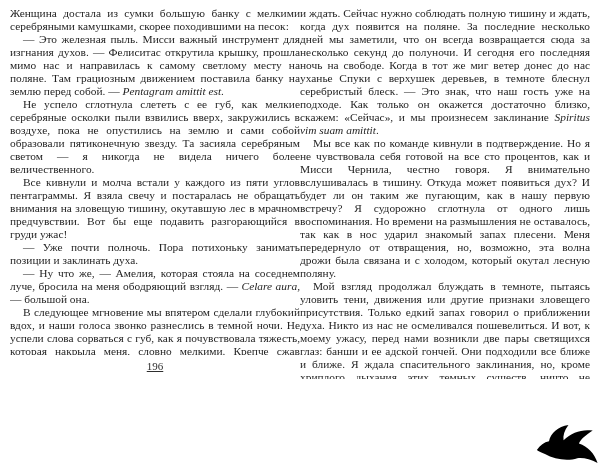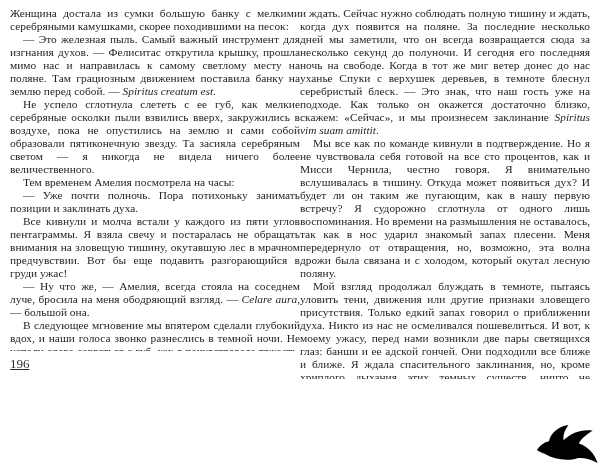--- a/index.html
+++ b/index.html
@@ -33,22 +33,22 @@
     hyphens: auto;
   }
   .page-text p {
     margin: 0;
     text-indent: 13px;
   }
   .page-text p.noindent { text-indent: 0; }
   .it { font-style: italic; }
   .page-number {
     flex: 0 0 auto;
-    text-align: left;
-    font-size: 13px;
+    text-align: center;
+    font-size: 11px;
     color: #2e2e2e;
     padding: 5px 0 7px 0;
     text-decoration: underline;
   }
   .raven {
     position: absolute;
     right: 0;
     bottom: 3px;
     width: 68px;
     height: 48px;
@@ -56,26 +56,25 @@
   }
 </style>
 </head>
 <body>
 
 <div class="spread">
 
   <div class="page">
     <div class="page-text">
       <p class="noindent"><span>Женщина достала из сумки большую банку с мелкими серебряными камушками, скорее походившими на песок:</span></p>
-      <p><span>— Это железная пыль. Самый важный инструмент для изгнания духов. — Фелиситас открутила крышку, прошла мимо нас и направилась к самому светлому месту на поляне. Там грациозным движением поставила банку на землю перед собой. — </span><span class="it">Spiritus creatum est.</span></p>
+      <p><span>— Это железная пыль. Мисси важный инструмент для изгнания духов. — Фелиситас открутила крышку, прошла мимо нас и направилась к самому светлому месту на поляне. Там грациозным движением поставила банку на землю перед собой. — </span><span class="it">Pentagram amittit est.</span></p>
       <p><span>Не успело сглотнула слететь с ее губ, как мелкие серебряные осколки пыли взвились вверх, закружились в воздухе, пока не опустились на землю и сами собой образовали пятиконечную звезду. Та засияла серебряным светом — я никогда не видела ничего более величественного.</span></p>
-      <p><span>Тем временем Амелия посмотрела на часы:</span></p>
+      <p><span>Все кивнули и молча встали у каждого из пяти углов пентаграммы. Я взяла свечу и постаралась не обращать внимания на зловещую тишину, окутавшую лес в мрачном предчувствии. Вот бы еще подавить разгорающийся в груди ужас!</span></p>
       <p><span>— Уже почти полночь. Пора потихоньку занимать позиции и заклинать духа.</span></p>
-      <p><span>Все кивнули и молча встали у каждого из пяти углов пентаграммы. Я взяла свечу и постаралась не обращать внимания на зловещую тишину, окутавшую лес в мрачном предчувствии. Вот бы еще подавить разгорающийся в груди ужас!</span></p>
-      <p><span>— Ну что же, — Амелия, всегда стояла на соседнем луче, бросила на меня ободряющий взгляд. — </span><span class="it">Celare aura</span><span>, — большой она.</span></p>
+      <p><span>— Ну что же, — Амелия, которая стояла на соседнем луче, бросила на меня ободряющий взгляд. — </span><span class="it">Celare aura</span><span>, — большой она.</span></p>
       <p><span>В следующее мгновение мы впятером сделали глубокий вдох, и наши голоса звонко разнеслись в темной ночи. Не успели слова сорваться с губ, как я почувствовала тяжесть, которая накрыла меня, словно мелкими. Крепче сжав свечу, я подавила желание выровнять дыхание</span></p>
     </div>
     <div class="page-number">196</div>
   </div>
 
   <div class="page">
     <div class="page-text">
       <p class="noindent"><span>и ждать. Сейчас нужно соблюдать полную тишину и ждать, когда дух появится на поляне. За последние несколько дней мы заметили, что он всегда возвращается сюда за несколько секунд до полуночи. И сегодня его последняя ночь на свободе. Когда в тот же миг ветер донес до нас уханье Спуки с верхушек деревьев, в темноте блеснул серебристый блеск. — Это знак, что наш гость уже на подходе. Как только он окажется достаточно близко, скажем: «Сейчас», и мы произнесем заклинание </span><span class="it">Spiritus vim suam amittit</span><span>.</span></p>
       <p><span>Мы все как по команде кивнули в подтверждение. Но я не чувствовала себя готовой на все сто процентов, как и Мисси Чернила, честно говоря. Я внимательно вслушивалась в тишину. Откуда может появиться дух? И будет ли он таким же пугающим, как в нашу первую встречу? Я судорожно сглотнула от одного лишь воспоминания. Но времени на размышления не оставалось, так как в нос ударил знакомый запах плесени. Меня передернуло от отвращения, но, возможно, эта волна дрожи была связана и с холодом, который окутал лесную поляну.</span></p>
       <p><span>Мой взгляд продолжал блуждать в темноте, пытаясь уловить тени, движения или другие признаки зловещего присутствия. Только едкий запах говорил о приближении духа. Никто из нас не осмеливался пошевелиться. И вот, к моему ужасу, перед нами возникли две пары светящихся глаз: банши и ее адской гончей. Они подходили все ближе и ближе. Я ждала спасительного заклинания, но, кроме хриплого дыхания этих темных существ, ничто не нарушало тишину ночи.</span></p>

